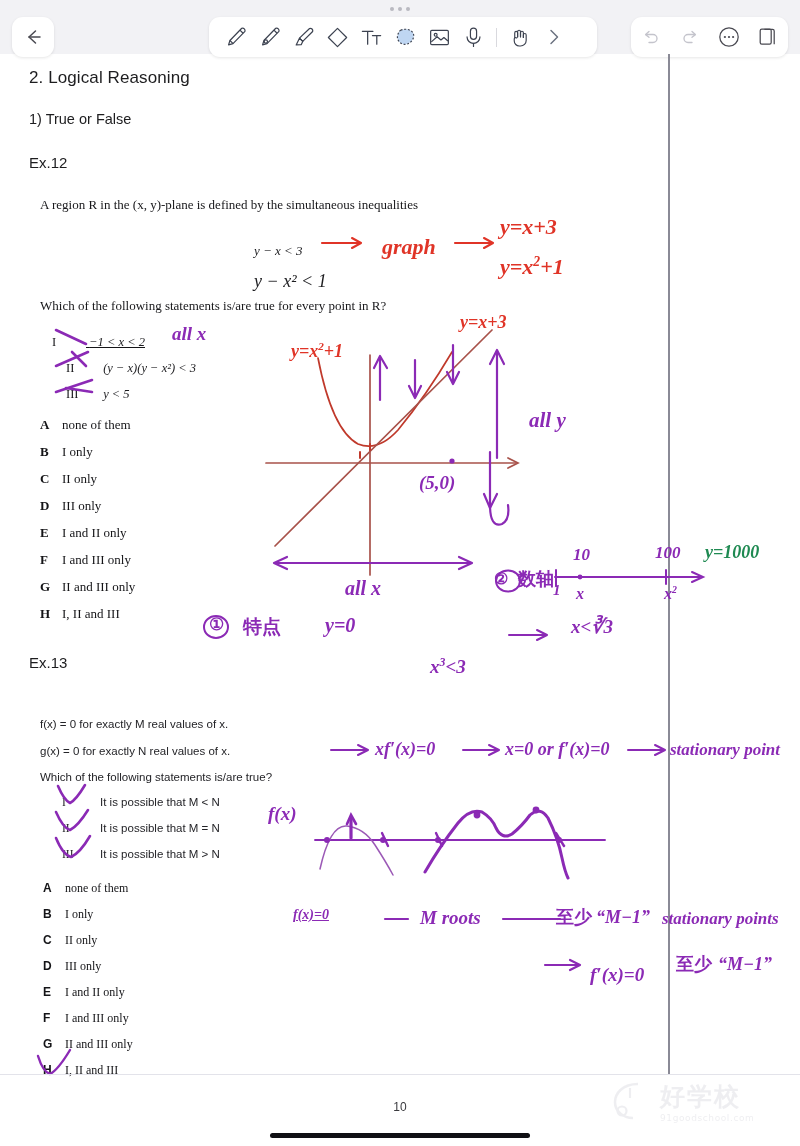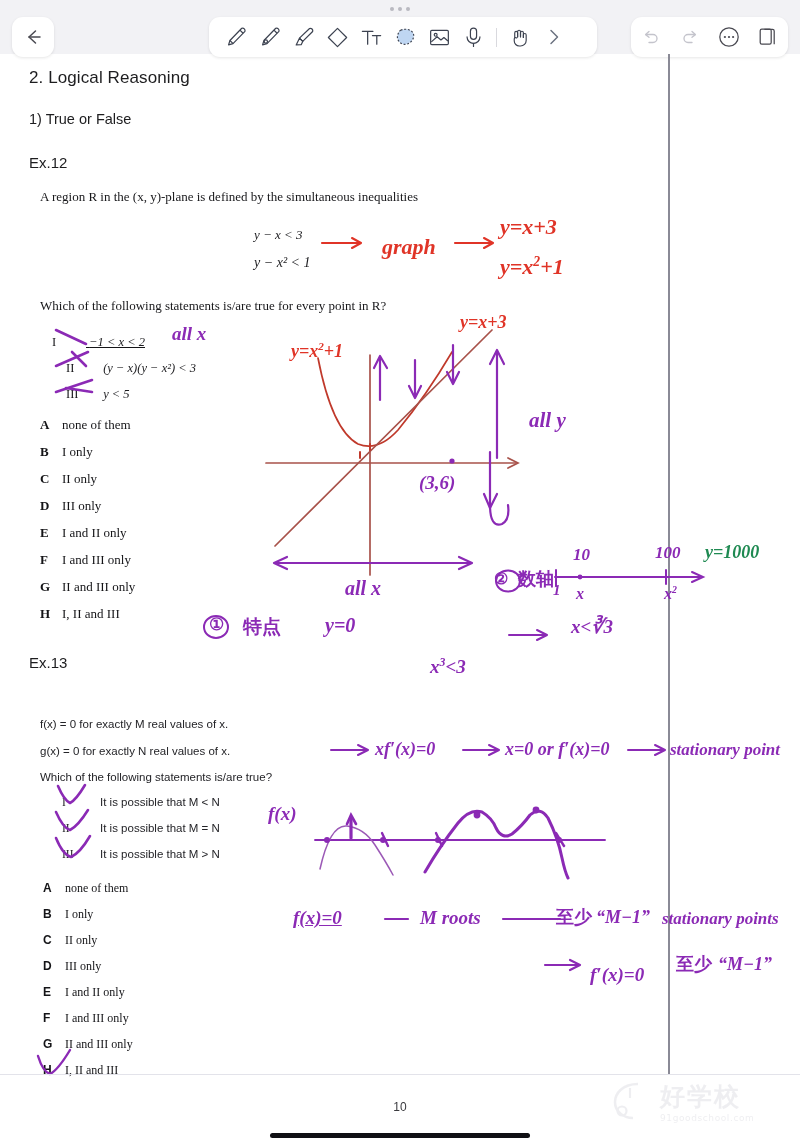--- a/index.html
+++ b/index.html
@@ -51,21 +51,21 @@
   }
 
   
   .doc { position: absolute; left: 0; top: 54px; width: 694px; height: 1020px; }
   .h-sec {
     position: absolute; font-size: 17px; color: #1d1d1f; letter-spacing: .1px;
   }
   .h-sub { position: absolute; font-size: 14.5px; color: #1d1d1f; }
   .serif { font-family: "Liberation Serif", serif; color: #17171a; }
   .body-serif { position: absolute; font-size: 13px; }
-  .math { position: absolute; font-family: "Liberation Serif", serif; font-size: 12.5px; font-style: italic; color: #1d1d20; }
+  .math { position: absolute; font-family: "Liberation Serif", serif; font-size: 12.5px; font-style: italic; color: #1d1d20; margin-top: 16px; }
   .opt { position: absolute; font-family: "Liberation Serif", serif; font-size: 13px; color: #141417; }
   .opt b { font-weight: bold; margin-right: 13px; display: inline-block; width: 9px; }
   .stmt { position: absolute; font-family: "Liberation Serif", serif; font-size: 12.5px; color: #141417; }
   .sans-body { position: absolute; font-family: "Liberation Sans", sans-serif; font-size: 11.5px; color: #242428; }
 
   
   .ink { position: absolute; left: 0; top: 0; width: 800px; height: 1146px; pointer-events: none; }
   .hw {
     position: absolute; font-family: "Liberation Serif", serif; font-style: italic;
     font-weight: bold; white-space: nowrap; line-height: 1;
@@ -246,24 +246,24 @@
   <div class="guide-line"></div>
 
   <div class="doc">
 
     <div class="h-sec" style="left:29px; top:14px;">2. Logical Reasoning</div>
 
     <div class="h-sub" style="left:29px; top:57px;">1)  True or False</div>
 
     <div class="h-sub" style="left:29px; top:100px; font-size:15px;">Ex.12</div>
 
-    <div class="body-serif serif" style="left:40px; top:135px;text-align:center;">A region R in the (x, y)-plane is defined by the simultaneous inequalities</div>
+    <div class="body-serif serif" style="left:40px; top:143px;text-align:center;">A region R in the (x, y)-plane is defined by the simultaneous inequalities</div>
 
     <div class="math" style="left:254px; top:173px; font-size:13px;">y − x &lt; 3</div>
-    <div class="math" style="left:254px; top:201px; font-size:14px;">y − x² &lt; 1</div>
+    <div class="math" style="left:254px; top:201px; font-size:18px;">y − x² &lt; 1</div>
 
     <div class="body-serif serif" style="left:40px; top:244px;">
       <span>Which of the following statements is/are true for every point in R?</span>
     </div>
 
     <div class="stmt" style="left:52px; top:281px;text-decoration:underline;">
       <span style="display:inline-block;width:34px;">I</span>
       <span class="math" style="position:static;">−1 &lt; x &lt; 2</span>
     </div>
     <div class="stmt" style="left:66px; top:307px;">
@@ -448,21 +448,21 @@
 
     <span class="hw hw-red" style="left:382px; top:236px; font-size:22px;">graph</span>
     <span class="hw hw-red" style="left:500px; top:216px; font-size:22px;">y=x<span style="font-style:italic">+</span>3</span>
     <span class="hw hw-red" style="left:500px; top:255px; font-size:22px;">y=x<span class="sup">2</span>+1</span>
     <span class="hw hw-red" style="left:291px; top:341px; font-size:18px;">y=x<span class="sup">2</span>+1</span>
     <span class="hw hw-red" style="left:460px; top:313px; font-size:18px;">y=x+3</span>
 
     <span class="hw hw-pur" style="left:172px; top:324px; font-size:19px;">all x</span>
     <span class="hw hw-pur" style="left:529px; top:410px; font-size:21px;">all y</span>
     <span class="hw hw-pur" style="left:345px; top:578px; font-size:20px;">all x</span>
-    <span class="hw hw-pur" style="left:419px; top:473px; font-size:19px;">(3,6)</span>
+    <span class="hw hw-pur" style="left:419px; top:473px; font-size:19px;">(5,0)</span>
 
     <span class="hw hw-pur" style="left:209px; top:616px; font-size:17px; font-style:normal;">①</span>
     <span class="hw hw-pur hw-cjk" style="left:243px; top:617px; font-size:19px;">特点</span>
     <span class="hw hw-pur" style="left:325px; top:615px; font-size:20px;">y=0</span>
     <span class="hw hw-pur" style="left:430px; top:617px; font-size:19px;margin-top:40px;">x<span class="sup">3</span>&lt;3</span>
     <span class="hw hw-pur" style="left:571px; top:617px; font-size:19px;">x&lt;∛3</span>
 
     <span class="hw hw-pur" style="left:494px; top:571px; font-size:16px; font-style:normal;">②</span>
     <span class="hw hw-pur hw-cjk" style="left:518px; top:570px; font-size:18px;">数轴</span>
     <span class="hw hw-pur" style="left:573px; top:546px; font-size:17px;">10</span>
@@ -471,21 +471,21 @@
     <span class="hw hw-pur" style="left:576px; top:586px; font-size:16px;">x</span>
     <span class="hw hw-pur" style="left:664px; top:585px; font-size:16px;">x<span class="sup">2</span></span>
     <span class="hw hw-grn" style="left:705px; top:543px; font-size:18px;">y=1000</span>
 
     <span class="hw hw-pur" style="left:375px; top:740px; font-size:18px;">xf′(x)=0</span>
     <span class="hw hw-pur" style="left:505px; top:740px; font-size:18px;">x=0 or f′(x)=0</span>
     <span class="hw hw-pur" style="left:670px; top:741px; font-size:17px;">stationary point</span>
 
     <span class="hw hw-pur" style="left:268px; top:804px; font-size:19px;">f(x)</span>
 
-    <span class="hw hw-pur" style="left:293px; top:908px; font-size:19px;text-decoration:underline;">f(x)=0</span>
+    <span class="hw hw-pur" style="left:293px; top:908px; font-size:14px;text-decoration:underline;">f(x)=0</span>
     <span class="hw hw-pur" style="left:420px; top:908px; font-size:19px;">M roots</span>
     <span class="hw hw-pur hw-cjk" style="left:556px; top:908px; font-size:18px;">至少</span>
     <span class="hw hw-pur" style="left:596px; top:908px; font-size:18px;">“M−1”</span>
     <span class="hw hw-pur" style="left:662px; top:910px; font-size:17px;">stationary points</span>
 
     <span class="hw hw-pur" style="left:590px; top:955px; font-size:19px;margin-top:10px;">f′(x)=0</span>
     <span class="hw hw-pur hw-cjk" style="left:676px; top:955px; font-size:18px;">至少</span>
     <span class="hw hw-pur" style="left:718px; top:955px; font-size:18px;">“M−1”</span>
   </div>
 

